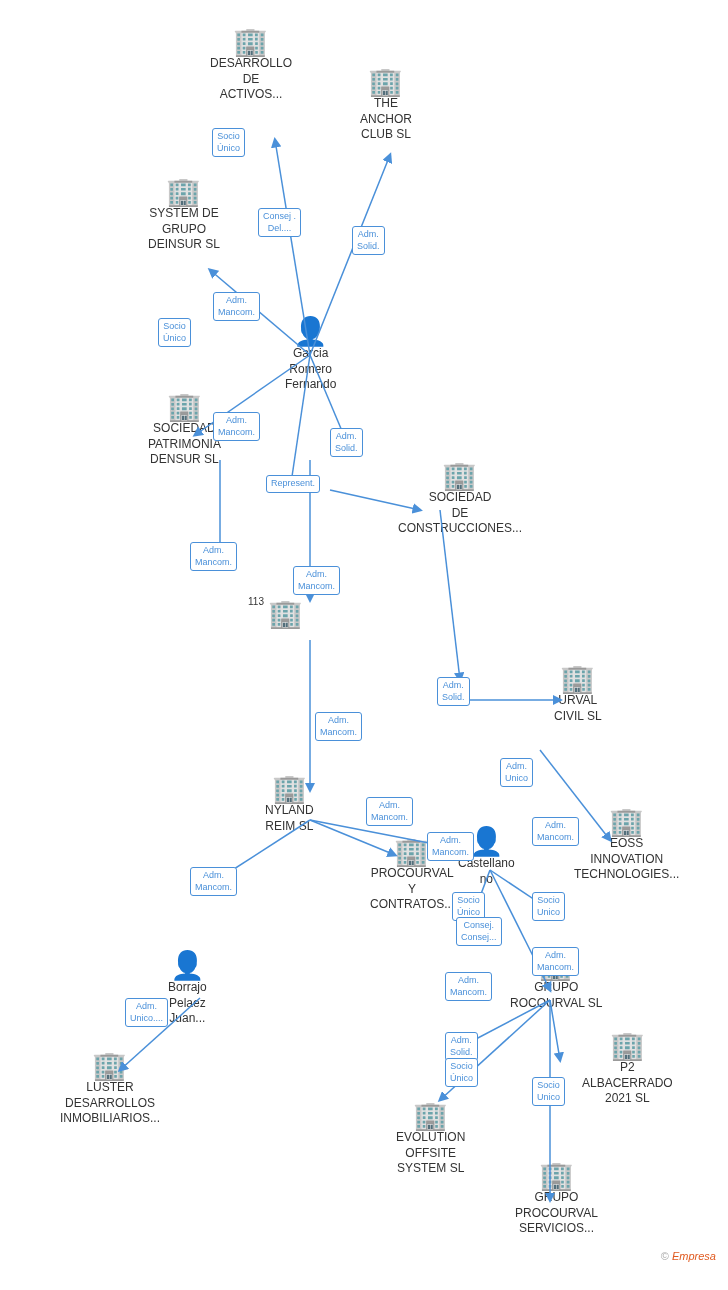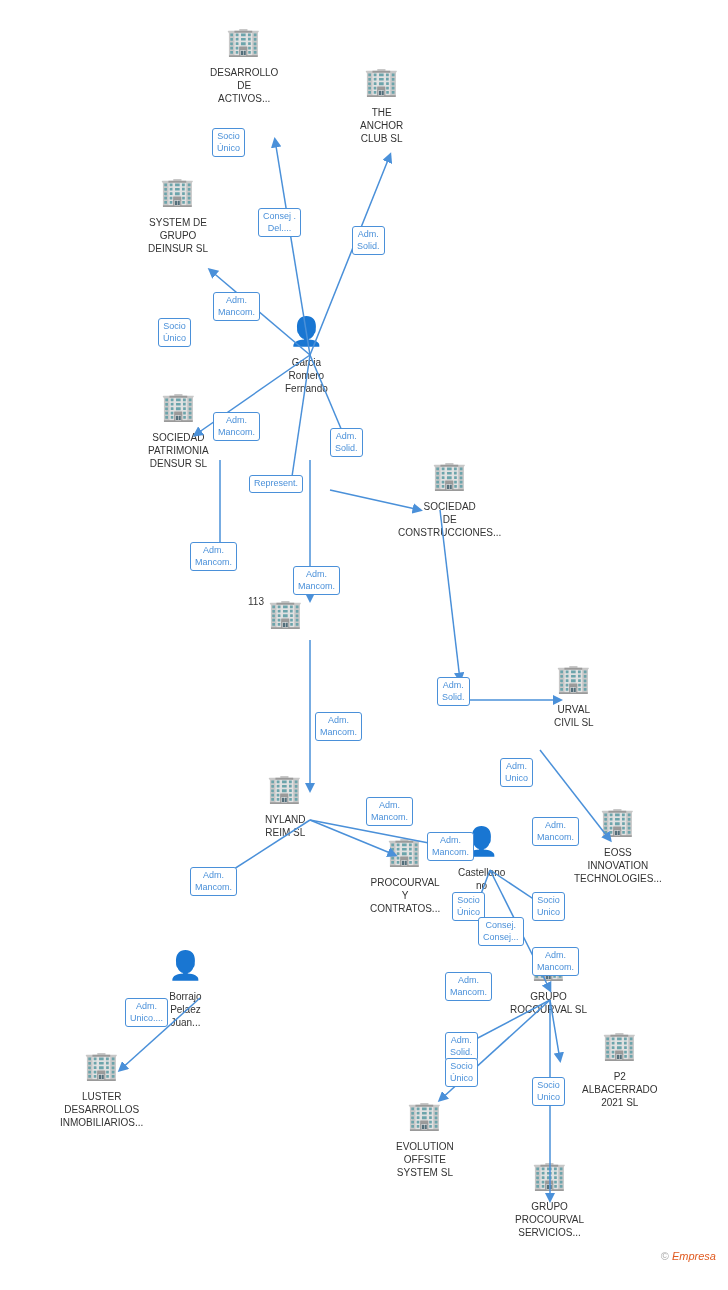--- a/index.html
+++ b/index.html
@@ -31,23 +31,23 @@
     }
     .building-icon.orange {
       color: #e05a20;
     }
     .person-icon {
       font-size: 28px;
       line-height: 1;
       color: #6b7280;
     }
     .node-label {
-      font-size: 10px;
+      font-size: 12px;
       color: #333;
-      margin-top: 10px;
+      margin-top: 0;
       line-height: 1.3;
       white-space: pre-line;
       text-align: center;
     }
     .badge {
       position: absolute;
       background: #fff;
       border: 1px solid #4a90d9;
       color: #4a90d9;
       font-size: 9px;
@@ -253,33 +253,33 @@
 SERVICIOS...</span>
   </div>
 
   <div class="badge" style="left:212px;top:128px">Socio<br>Único</div>
   <div class="badge" style="left:258px;top:208px">Consej .<br>Del....</div>
   <div class="badge" style="left:352px;top:226px">Adm.<br>Solid.</div>
   <div class="badge" style="left:213px;top:292px">Adm.<br>Mancom.</div>
   <div class="badge" style="left:158px;top:318px">Socio<br>Único</div>
   <div class="badge" style="left:213px;top:412px">Adm.<br>Mancom.</div>
   <div class="badge" style="left:330px;top:428px">Adm.<br>Solid.</div>
-  <div class="badge" style="left:249px;top:475px">Represent.</div>
+  <div class="badge" style="left:266px;top:475px">Represent.</div>
   <div class="badge" style="left:190px;top:542px">Adm.<br>Mancom.</div>
   <div class="badge" style="left:293px;top:566px">Adm.<br>Mancom.</div>
   <div class="badge" style="left:315px;top:712px">Adm.<br>Mancom.</div>
   <div class="badge" style="left:366px;top:797px">Adm.<br>Mancom.</div>
   <div class="badge" style="left:427px;top:832px">Adm.<br>Mancom.</div>
   <div class="badge" style="left:437px;top:677px">Adm.<br>Solid.</div>
   <div class="badge" style="left:500px;top:758px">Adm.<br>Unico</div>
   <div class="badge" style="left:532px;top:817px">Adm.<br>Mancom.</div>
   <div class="badge" style="left:190px;top:867px">Adm.<br>Mancom.</div>
   <div class="badge" style="left:125px;top:998px">Adm.<br>Unico....</div>
   <div class="badge" style="left:452px;top:892px">Socio<br>Único</div>
-  <div class="badge" style="left:478px;top:917px">Consej.<br>Consej...</div>
+  <div class="badge" style="left:456px;top:917px">Consej.<br>Consej...</div>
   <div class="badge" style="left:532px;top:892px">Socio<br>Unico</div>
   <div class="badge" style="left:445px;top:972px">Adm.<br>Mancom.</div>
   <div class="badge" style="left:532px;top:947px">Adm.<br>Mancom.</div>
   <div class="badge" style="left:445px;top:1032px">Adm.<br>Solid.</div>
   <div class="badge" style="left:445px;top:1058px">Socio<br>Único</div>
   <div class="badge" style="left:532px;top:1077px">Socio<br>Unico</div>
 
   <div class="watermark">© <span>Empresa</span></div>
 
 </div>

